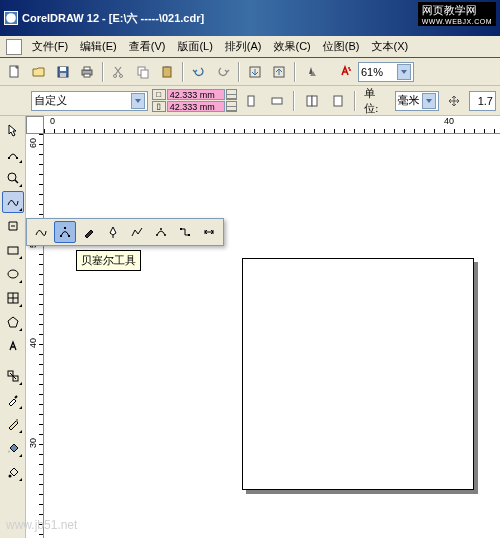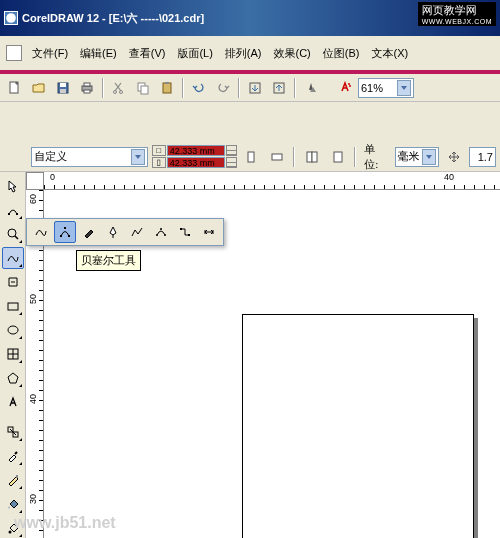--- a/index.html
+++ b/index.html
@@ -3,40 +3,40 @@
 <meta charset="utf-8">
 <style>
 * { margin: 0; padding: 0; box-sizing: border-box; font-family: "SimSun", "宋体", Arial, sans-serif; font-size: 11px; }
 body { background: #ece9d8; width: 500px; height: 538px; overflow: hidden; position: relative; }
 
 .titlebar { height: 36px; background: linear-gradient(to right, #0a246a, #3b6ea5, #0a246a); color: #fff; display: flex; align-items: center; padding: 0 4px; }
 .titlebar .icon { width: 14px; height: 14px; background: #4a7fb8; border: 1px solid #fff; margin-right: 4px; display: flex; align-items: center; justify-content: center; font-size: 9px; }
 .titlebar .title { flex: 1; font-weight: bold; }
 .watermark-top { position: absolute; top: 2px; right: 4px; background: #000; color: #fff; font-size: 10px; padding: 1px 4px; z-index: 100; }
 
-.menubar { height: 38px; background: #ece9d8; border-bottom: 4px solid #be185d; display: flex; align-items: center; padding: 0 2px; }
+.menubar { height: 22px; background: #ece9d8; border-bottom: 1px solid #be185d; display: flex; align-items: center; padding: 0 2px; }
 .menubar .doc-icon { width: 16px; height: 16px; margin: 0 4px; border: 1px solid #888; background: #fff; }
 .menubar .item { padding: 2px 6px; cursor: default; }
 
 .toolbar { height: 28px; background: #ece9d8; border-bottom: 1px solid #c0c0c0; display: flex; align-items: center; padding: 2px 4px; gap: 2px; }
 .tb-btn { width: 22px; height: 22px; border: 1px solid transparent; display: flex; align-items: center; justify-content: center; cursor: default; border-radius: 2px; }
 .tb-btn svg { width: 14px; height: 14px; }
 .tb-sep { width: 2px; height: 20px; border-left: 1px solid #a0a0a0; border-right: 1px solid #fff; margin: 0 2px; }
 .zoom-select { height: 20px; border: 1px solid #7f9db9; background: #fff; padding: 0 2px; display: flex; align-items: center; width: 56px; }
 .zoom-select .arrow { margin-left: auto; width: 14px; height: 16px; background: #c5d6ef; border: 1px solid #7f9db9; display: flex; align-items: center; justify-content: center; }
 
-.propbar { height: 30px; background: #ece9d8; border-bottom: 1px solid #c0c0c0; display: flex; align-items: center; padding: 2px 4px; gap: 4px; margin-top: 40px; }
+.propbar { height: 30px; background: #ece9d8; border-bottom: 1px solid #c0c0c0; display: flex; align-items: center; padding: 2px 4px; gap: 4px; }
 .propbar .spacer { width: 24px; }
 .combo { height: 20px; border: 1px solid #7f9db9; background: #fff; display: flex; align-items: center; padding: 0 2px; }
 .combo.preset { width: 120px; }
 .combo .arrow { margin-left: auto; width: 14px; height: 16px; background: #c5d6ef; border: 1px solid #7f9db9; display: flex; align-items: center; justify-content: center; }
 .dim-group { display: flex; flex-direction: column; gap: 1px; }
 .dim-group .row { display: flex; align-items: center; gap: 1px; }
 .dim-icon { width: 14px; height: 11px; background: #ece9d8; border: 1px solid #888; font-size: 8px; display: flex; align-items: center; justify-content: center; }
-.dim-input { width: 58px; height: 11px; border: 1px solid #7f9db9; background: #b91c1c; font-size: 9px; padding: 0 2px; display: flex; align-items: center; }
+.dim-input { width: 58px; height: 11px; border: 1px solid #7f9db9; background: #f9a8d4; font-size: 9px; padding: 0 2px; display: flex; align-items: center; }
 .spin { width: 11px; height: 11px; background: #ece9d8; border: 1px solid #888; display: flex; flex-direction: column; }
 .spin div { flex: 1; border-bottom: 1px solid #888; }
 .pb-btn { width: 22px; height: 22px; border: 1px solid transparent; display: flex; align-items: center; justify-content: center; border-radius: 2px; }
 .units-label { padding: 0 2px; font-family: Liberation Serif, serif; }
 .units-combo { width: 46px; }
 .num-input { width: 28px; height: 20px; border: 1px solid #7f9db9; background: #fff; padding: 0 2px; display: flex; align-items: center; justify-content: flex-end; }
 
 .workspace { display: flex; height: 438px; position: relative; }
 .toolbox { width: 26px; background: #ece9d8; border-right: 1px solid #c0c0c0; display: flex; flex-direction: column; padding-top: 2px; }
 .tool { width: 22px; height: 22px; margin: 1px auto; border: 1px solid transparent; display: flex; align-items: center; justify-content: center; border-radius: 2px; position: relative; }
@@ -51,21 +51,21 @@
 .ruler-v .tick { position: absolute; left: 2px; font-size: 9px; writing-mode: vertical-rl; transform: rotate(180deg); }
 .canvas { position: absolute; top: 18px; left: 18px; right: 0; bottom: 0; background: #fff; overflow: hidden; }
 .page-shadow { position: absolute; top: 128px; left: 202px; width: 232px; height: 232px; background: #808080; }
 .page-rect { position: absolute; top: 124px; left: 198px; width: 232px; height: 232px; background: #fff; border: 1px solid #000; }
 
 .flyout { position: absolute; top: 218px; left: 26px; background: #ece9d8; border: 1px solid #7f9db9; box-shadow: 2px 2px 4px rgba(0,0,0,0.3); display: flex; padding: 2px; z-index: 50; }
 .flyout .tool { margin: 0 1px; }
 .flyout .tool.sel { border: 1px solid #316ac5; background: #9ebce8; }
 .tooltip { position: absolute; top: 250px; left: 76px; background: #ffffe1; border: 1px solid #000; padding: 2px 4px; font-size: 11px; z-index: 51; }
 
-.watermark-bl { position: absolute; bottom: 6px; left: 14px; color: #d0d0d0; font-size: 16px; z-index: 100; font-weight: bold; }
+.watermark-bl { position: absolute; bottom: 6px; left: 6px; color: #d0d0d0; font-size: 12px; z-index: 100; }
 
 svg { display: block; }
 </style>
 </head>
 <body>
 
 <div class="titlebar">
   <span class="icon">
       <svg viewBox="0 0 10 10">
         <circle cx="5" cy="5" r="4" fill="#fff"></circle>

